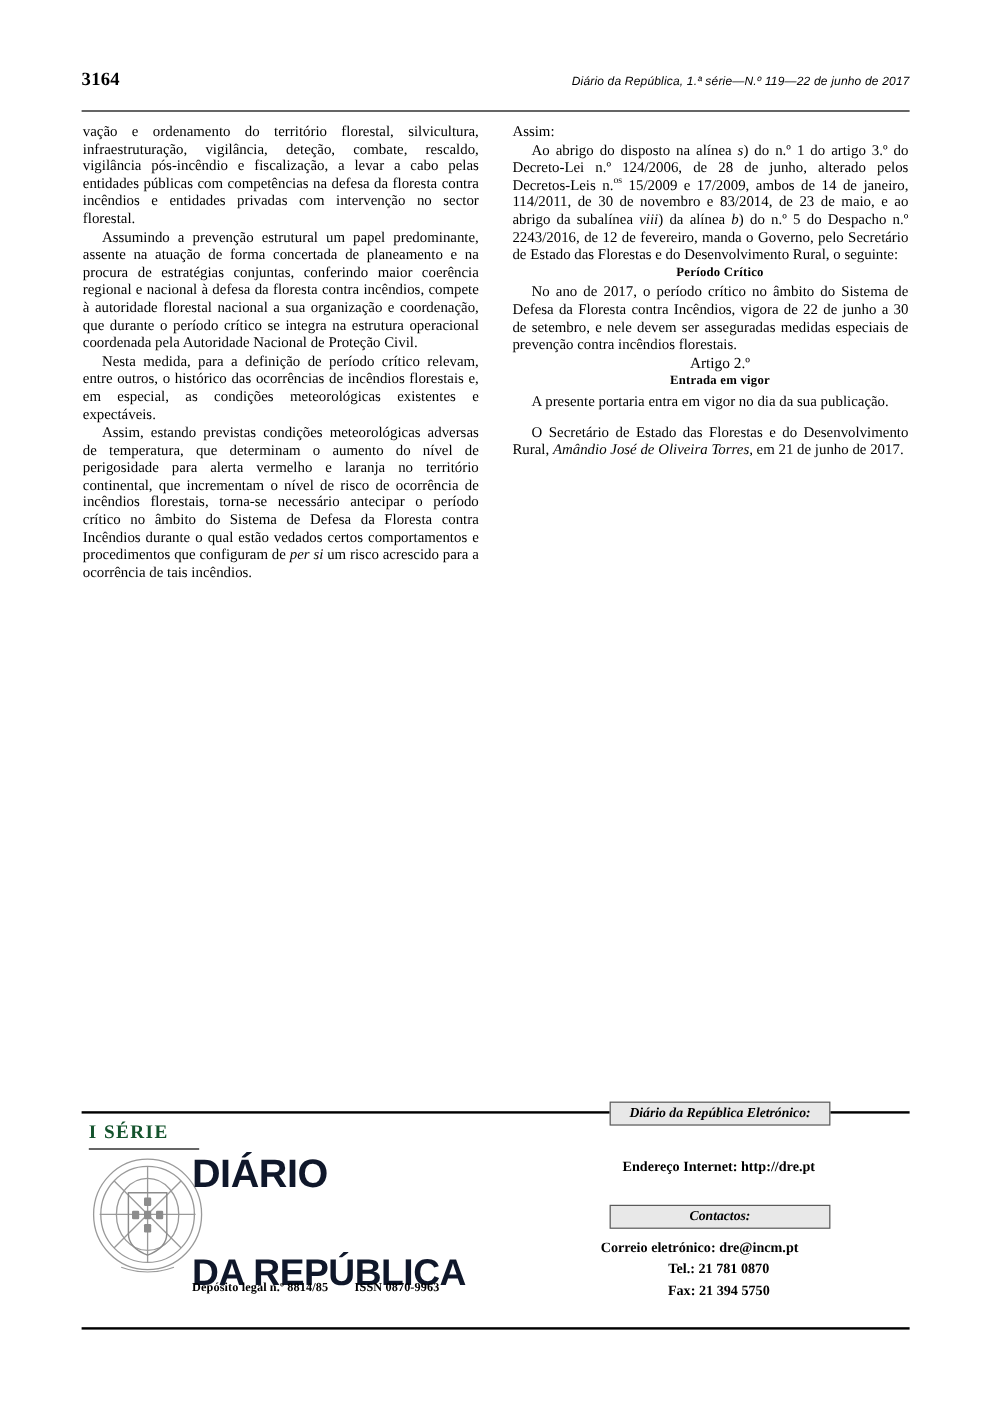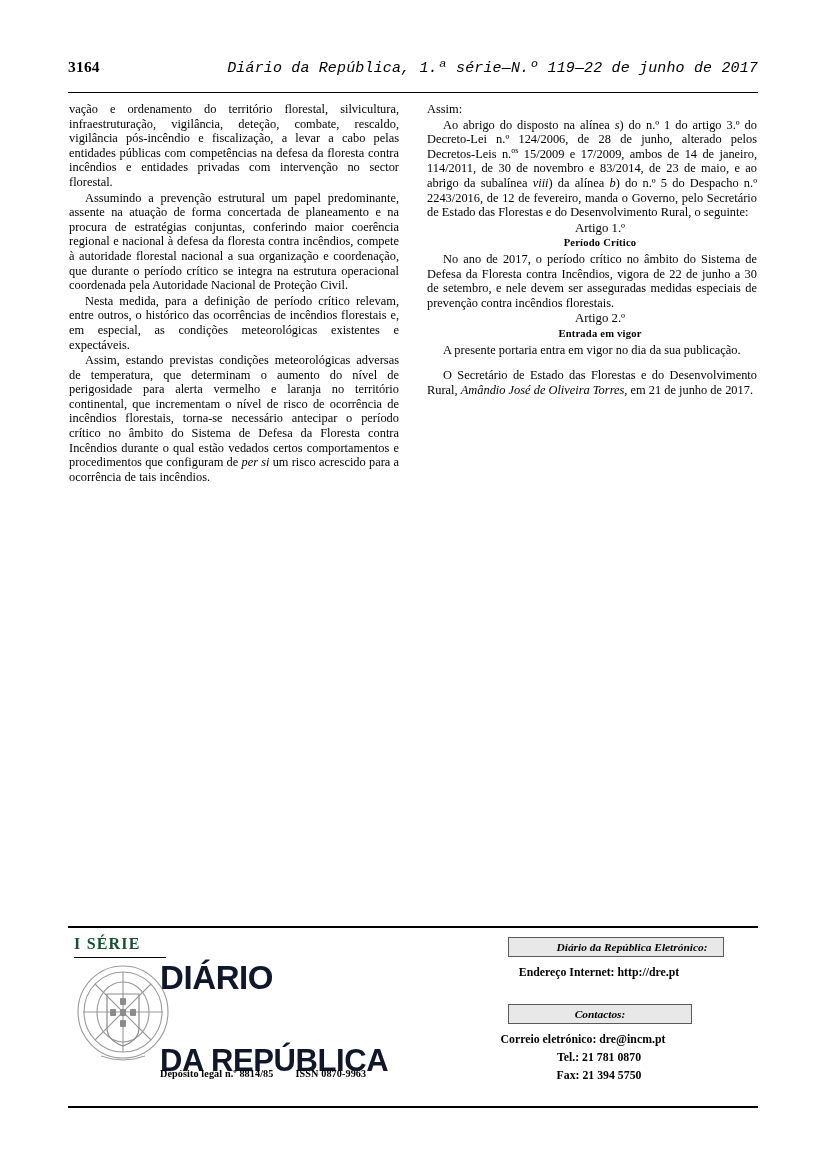--- a/index.html
+++ b/index.html
@@ -32,22 +32,22 @@
     align-items: baseline;
     justify-content: space-between;
   }
   .page-number {
     font-family: "Liberation Serif", serif;
     font-weight: bold;
     font-size: 15.5px;
     letter-spacing: 0.2px;
   }
   .header-title {
-    font-family: Liberation Mono, monospace;
-    font-size: 15px;
+    font-family: Liberation Sans, sans-serif;
+    font-size: 10px;
     font-style: italic;
     letter-spacing: 0.15px;
     white-space: nowrap;
   }
 
   .header-rule {
     position: absolute;
     left: 68px;
     top: 92px;
     width: 690px;
@@ -173,21 +173,21 @@
     position: absolute;
     background: #e8e8e8;
     border: 0.7px solid #5a5a5a;
     text-align: center;
     font-family: "Liberation Serif", serif;
     font-weight: bold;
     font-style: italic;
     font-size: 11.4px;
     padding: 3px 0 3px 0;
   }
-  #dre-box { left: 508px; top: 937px; width: 182px; padding-left: 32px; }
+  #dre-box { left: 508px; top: 918px; width: 182px; }
   #contactos-box { left: 508px; top: 1004px; width: 182px; }
 
   .fline {
     position: absolute;
     width: 300px;
     text-align: center;
     font-family: "Liberation Serif", serif;
     font-weight: bold;
     font-size: 11.8px;
   }
@@ -211,21 +211,20 @@
     <p class="noindent">vação e ordenamento do território florestal, silvicultura, infraestruturação, vigilância, deteção, combate, rescaldo, vigilância pós-incêndio e fiscalização, a levar a cabo pelas entidades públicas com competências na defesa da floresta contra incêndios e entidades privadas com intervenção no sector florestal.</p>
     <p>Assumindo a prevenção estrutural um papel predominante, assente na atuação de forma concertada de planeamento e na procura de estratégias conjuntas, conferindo maior coerência regional e nacional à defesa da floresta contra incêndios, compete à autoridade florestal nacional a sua organização e coordenação, que durante o período crítico se integra na estrutura operacional coordenada pela Autoridade Nacional de Proteção Civil.</p>
     <p>Nesta medida, para a definição de período crítico relevam, entre outros, o histórico das ocorrências de incêndios florestais e, em especial, as condições meteorológicas existentes e expectáveis.</p>
     <p><span>Assim, estando previstas condições meteorológicas adversas de temperatura, que determinam o aumento do nível de perigosidade para alerta vermelho e laranja no território continental, que incrementam o nível de risco de ocorrência de incêndios florestais, torna-se necessário antecipar o período crítico no âmbito do Sistema de Defesa da Floresta contra Incêndios durante o qual estão vedados certos comportamentos e procedimentos que configuram de </span><i>per si</i><span> um risco acrescido para a ocorrência de tais incêndios.</span></p>
   </div>
 
   <div class="col col-right">
     <p class="noindent">Assim:</p>
     <p><span>Ao abrigo do disposto na alínea </span><i>s</i><span>) do n.º 1 do artigo 3.º do Decreto-Lei n.º 124/2006, de 28 de junho, alterado pelos Decretos-Leis n.</span><sup>os</sup><span> 15/2009 e 17/2009, ambos de 14 de janeiro, 114/2011, de 30 de novembro e 83/2014, de 23 de maio, e ao abrigo da subalínea </span><i>viii</i><span>) da alínea </span><i>b</i><span>) do n.º 5 do Despacho n.º 2243/2016, de 12 de fevereiro, manda o Governo, pelo Secretário de Estado das Florestas e do Desenvolvimento Rural, o seguinte:</span></p>
 
-    <p class="art-title">Artigo 1.º</p>
     <p class="art-sub">Período Crítico</p>
     <p>No ano de 2017, o período crítico no âmbito do Sistema de Defesa da Floresta contra Incêndios, vigora de 22 de junho a 30 de setembro, e nele devem ser asseguradas medidas especiais de prevenção contra incêndios florestais.</p>
 
     <p class="art-title">Artigo 2.º</p>
     <p class="art-sub">Entrada em vigor</p>
     <p>A presente portaria entra em vigor no dia da sua publicação.</p>
 
     <div class="spacer-sm"></div>
     <p><span>O Secretário de Estado das Florestas e do Desenvolvimento Rural, </span><i>Amândio José de Oliveira Torres,</i><span> em 21 de junho de 2017.</span></p>
   </div>

